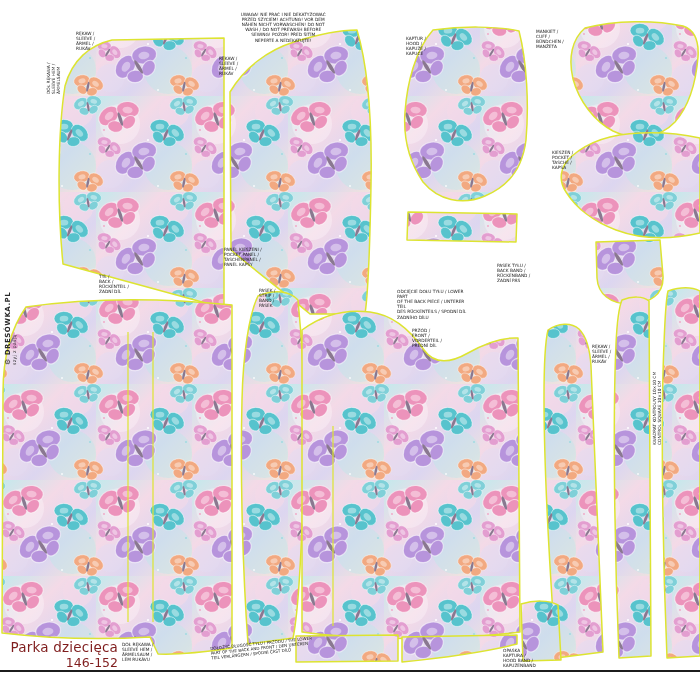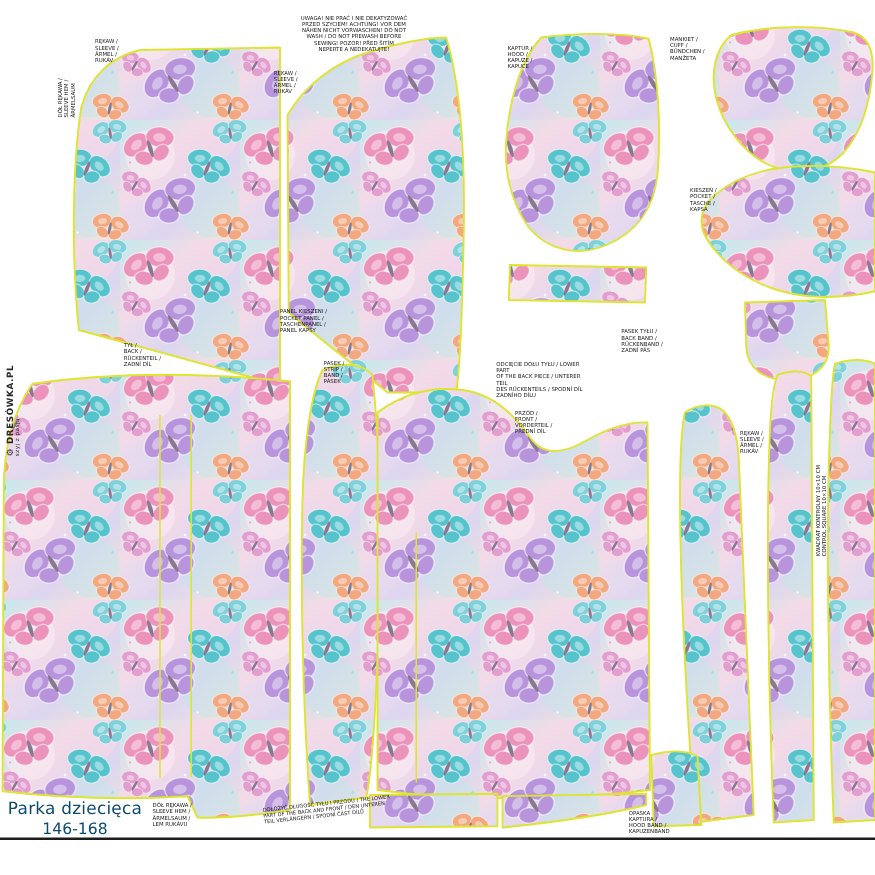--- a/index.html
+++ b/index.html
@@ -10,21 +10,21 @@
   svg.pieces{position:absolute;left:0;top:0;z-index:1;}
   .lbl{
     position:absolute;z-index:3;color:#1a1a1a;white-space:pre-line;
     font-family:"DejaVu Sans",sans-serif;
   }
   .tiny{font-size:6px;line-height:1.18;transform:scale(.72);transform-origin:0 0;}
   .center{text-align:center;}
   .rot90{transform:rotate(-90deg) scale(.72);transform-origin:0 0;white-space:pre;}
   .diag{transform:rotate(-6deg) scale(.68);transform-origin:0 0;white-space:pre;}
   .title-block{
-    position:absolute;left:2px;top:640px;width:116px;text-align:center;z-index:3;color:#0c4a6e;
+    position:absolute;left:2px;top:640px;width:116px;text-align:right;z-index:3;color:#7f1d1d;
   }
   .title-line{font-size:13.5px;line-height:15px;letter-spacing:.2px;}
   .size-line{font-size:12.5px;line-height:15px;}
   .brand{
     position:absolute;left:4px;top:365px;z-index:3;color:#2a2a2a;
     transform:rotate(-90deg);transform-origin:0 0;white-space:nowrap;
   }
   .brand-row{font-size:7px;font-weight:bold;letter-spacing:.5px;}
   .brand-tagline{font-size:4.5px;letter-spacing:.4px;}
   .cutline{position:absolute;left:0;top:670px;width:700px;height:2px;background:#1c1c1c;z-index:2;}
@@ -189,18 +189,18 @@
   <div class="brand">
     <div class="brand-row">
       <span>⚙</span>
       <span>DRESÓWKA.PL</span>
     </div>
     <div class="brand-tagline">szyj z pasją</div>
   </div>
 
   <div class="title-block">
     <div class="title-line">Parka dziecięca</div>
-    <div class="size-line">146-168</div>
+    <div class="size-line">146-152</div>
   </div>
 
   <div class="cutline"></div>
 
 </div>
 
 </body></html>

